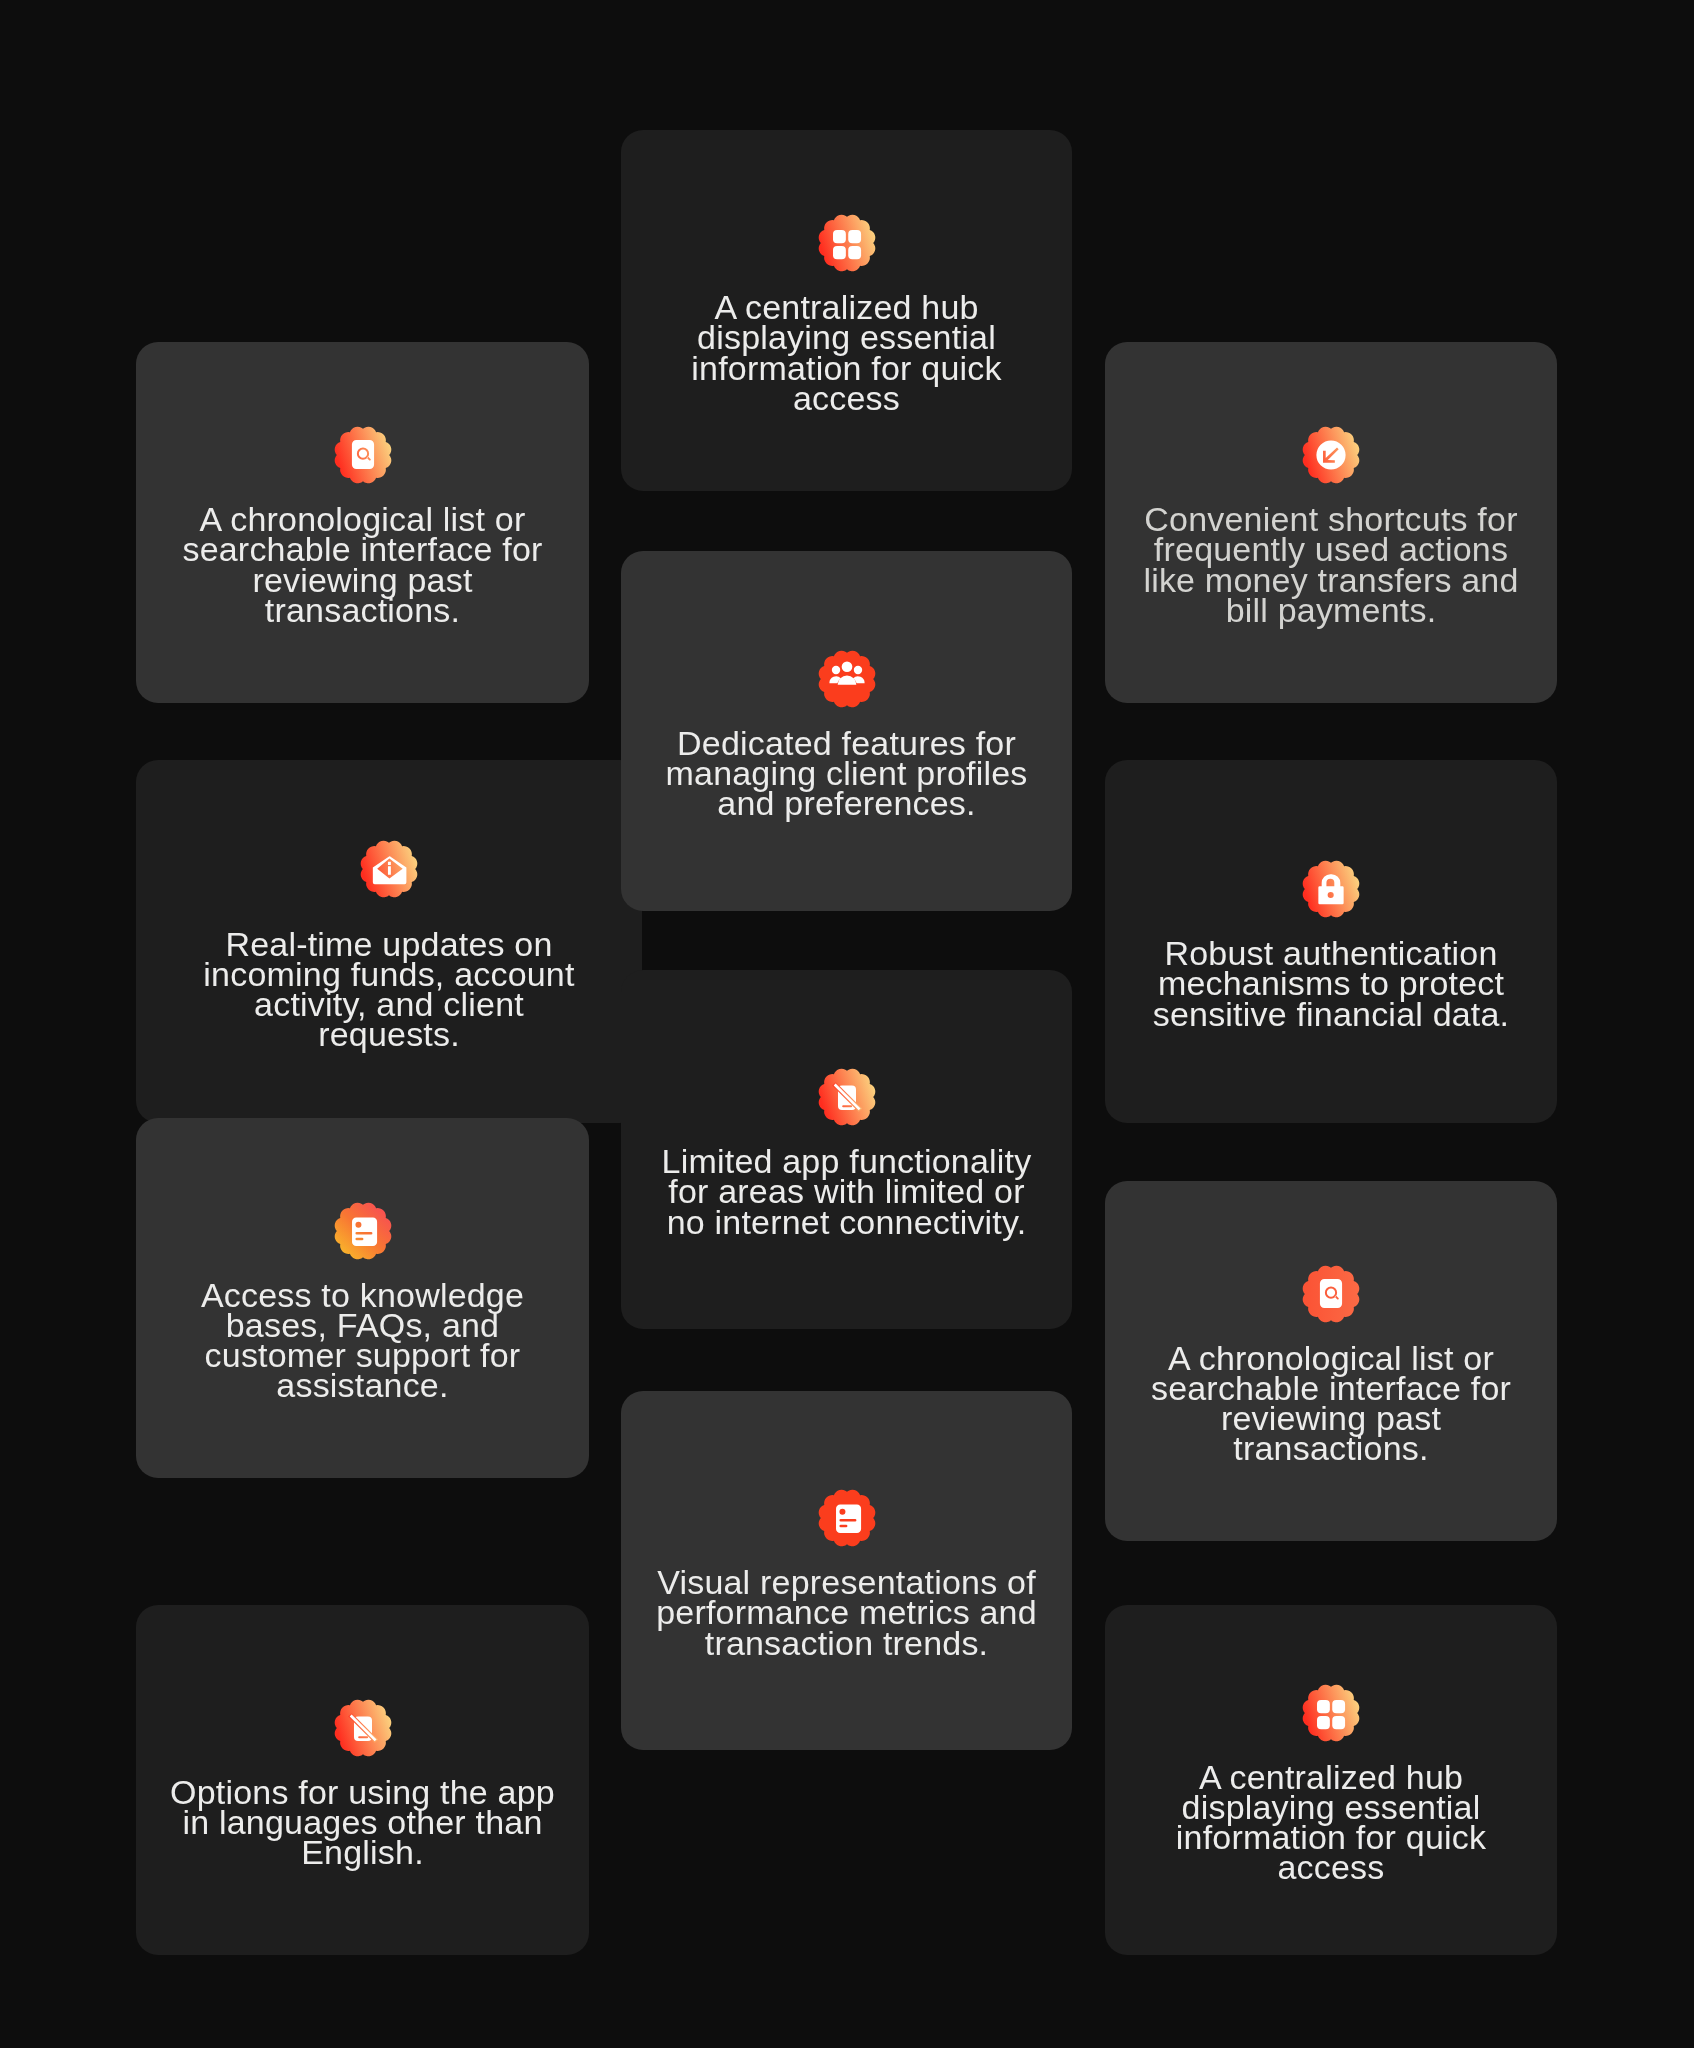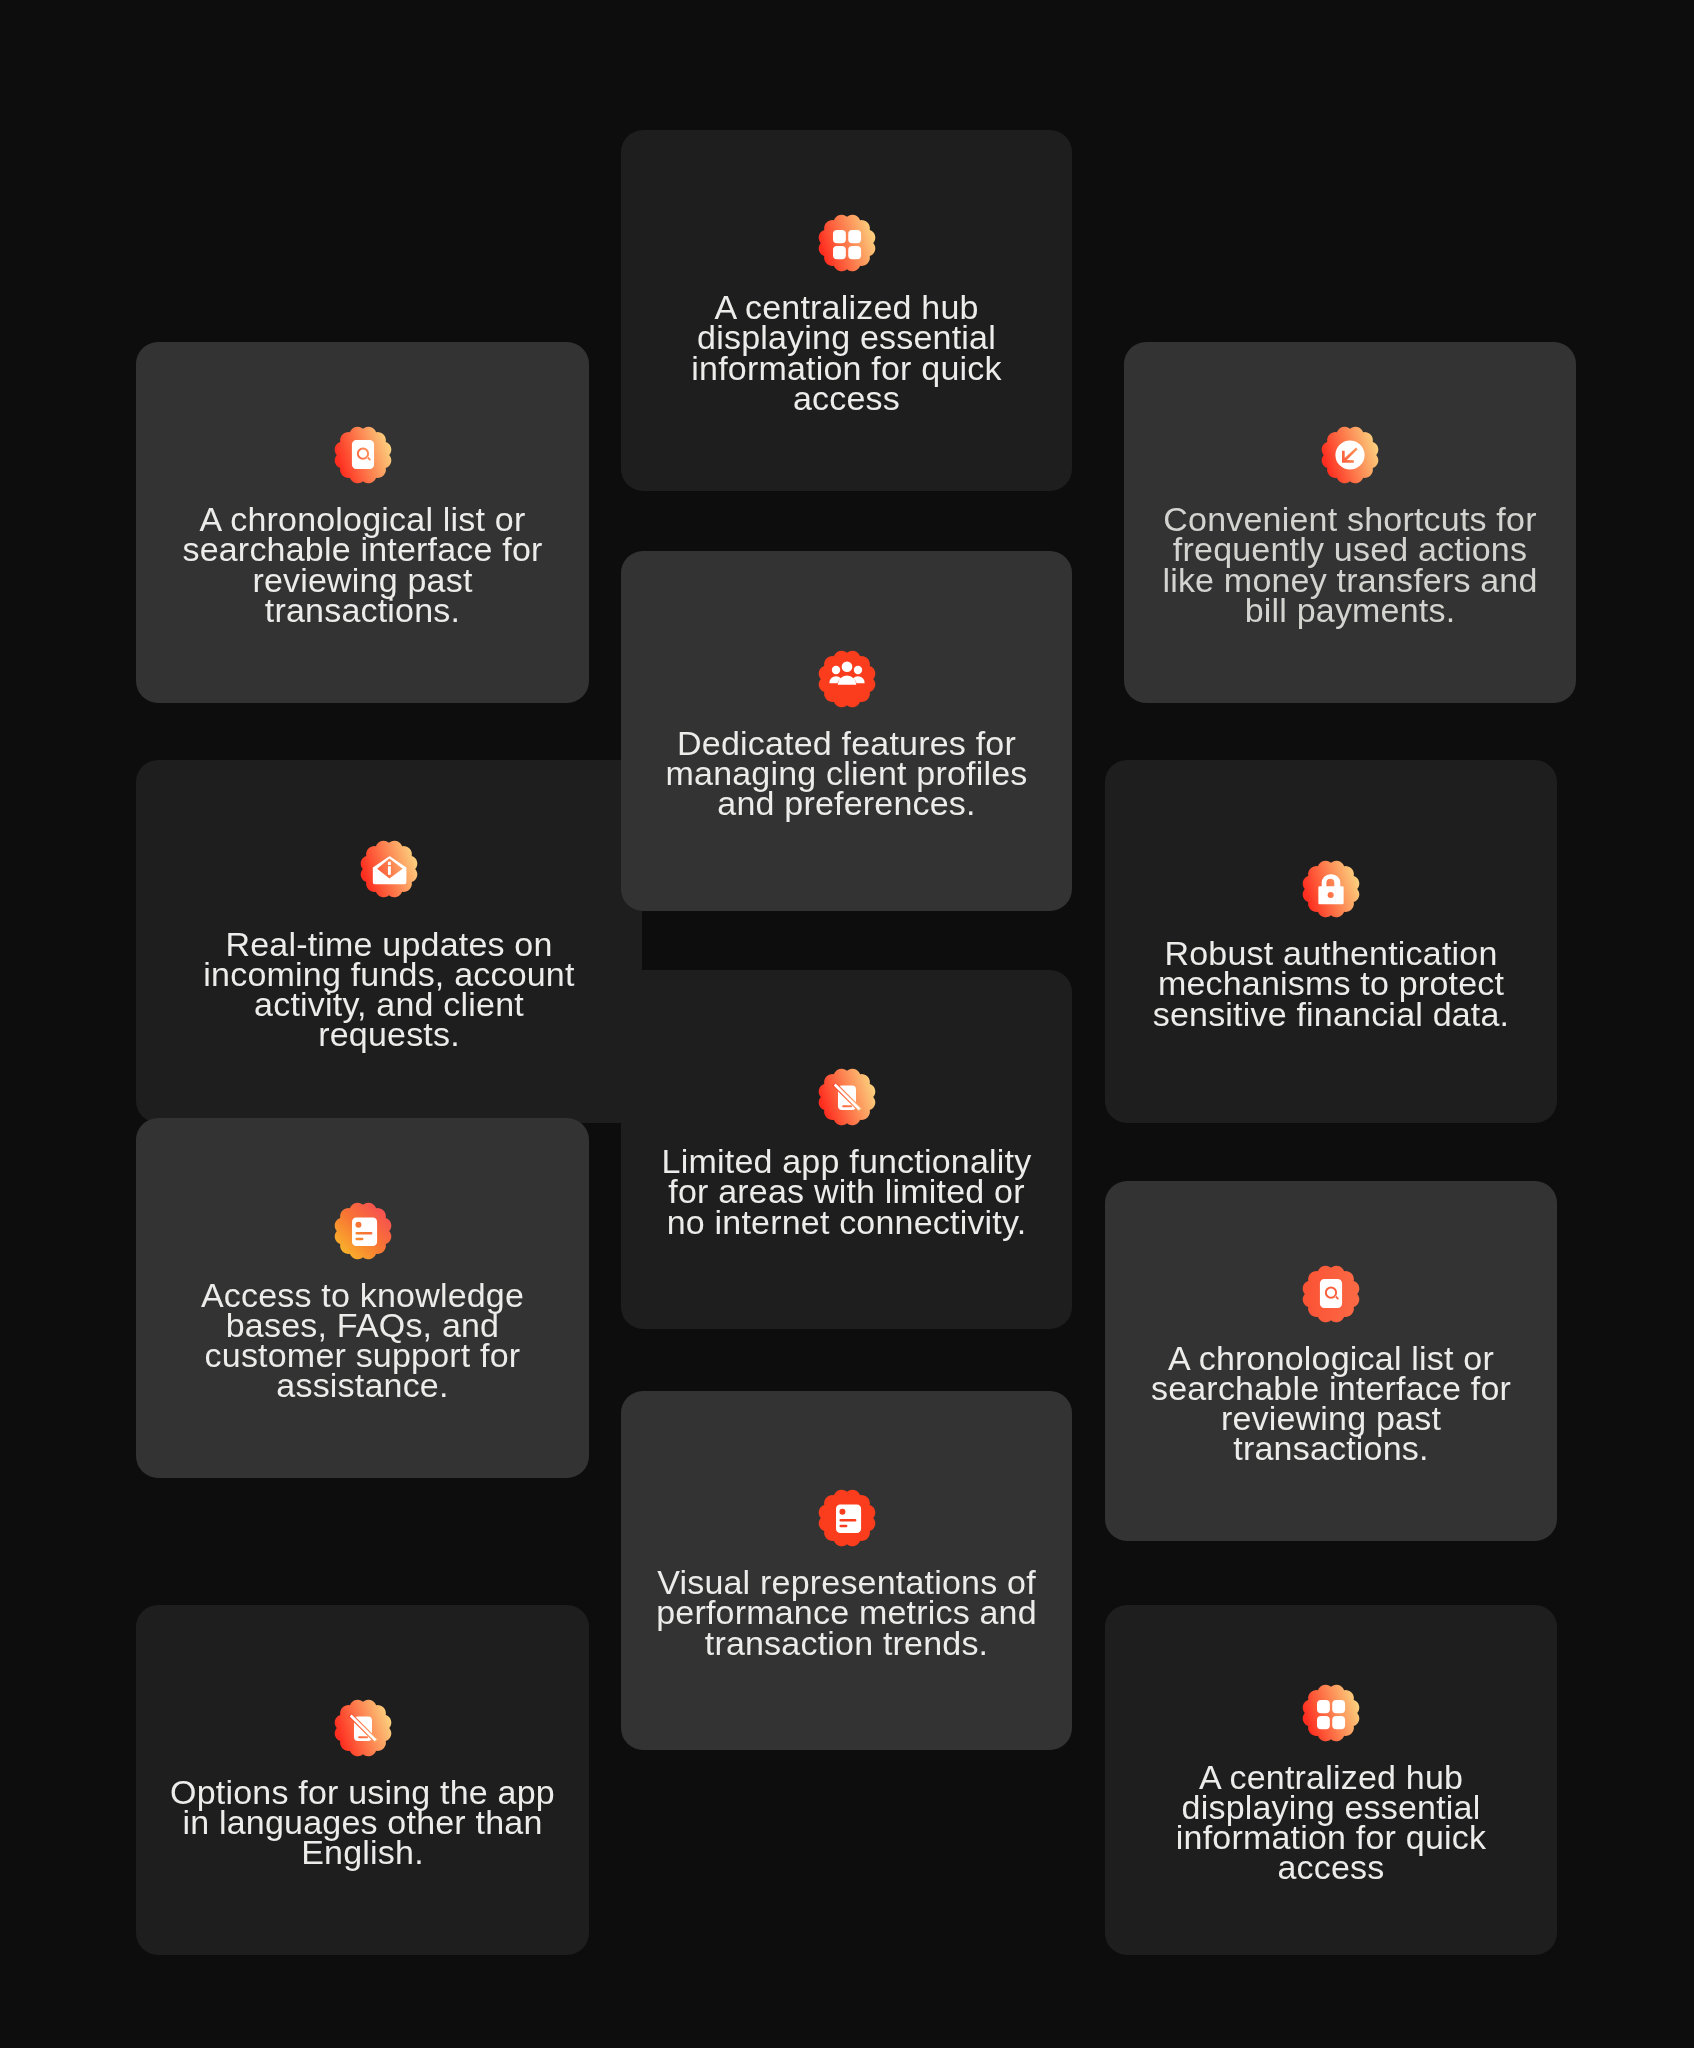--- a/index.html
+++ b/index.html
@@ -111,21 +111,21 @@
       </svg>
       <p class="card-text" style="width:388px">Dedicated features for managing client profiles and preferences.</p>
     </div>
     <div class="card light" style="left: 621px; top: 1391px; width: 451px; height: 359px;">
       <svg class="badge" viewBox="0 0 56 56">
         <path d="M40.65,6.09A7.80,7.80 0 0 1 49.91,15.35A7.80,7.80 0 0 1 53.30,28.00A7.80,7.80 0 0 1 49.91,40.65A7.80,7.80 0 0 1 40.65,49.91A7.80,7.80 0 0 1 28.00,53.30A7.80,7.80 0 0 1 15.35,49.91A7.80,7.80 0 0 1 6.09,40.65A7.80,7.80 0 0 1 2.70,28.00A7.80,7.80 0 0 1 6.09,15.35A7.80,7.80 0 0 1 15.35,6.09A7.80,7.80 0 0 1 28.00,2.70A7.80,7.80 0 0 1 40.65,6.09Z" fill="url(#gradS)"></path>
         <path fill="#fff" fill-rule="evenodd" d="M21.4,15.0h16.2a4.0,4.0 0 0 1 4.0,4.0v19.5a4.0,4.0 0 0 1 -4.0,4.0h-16.2a4.0,4.0 0 0 1 -4.0,-4.0v-19.5a4.0,4.0 0 0 1 4.0,-4.0ZM23.6,19.0a2.9,2.9 0 1 0 0,5.8a2.9,2.9 0 0 0 0,-5.8ZM21.95,28.9h13.9a1.25,1.25 0 0 1 0,2.5h-13.9a1.25,1.25 0 0 1 0,-2.5ZM21.95,34.5h5.2a1.25,1.25 0 0 1 0,2.5h-5.2a1.25,1.25 0 0 1 0,-2.5Z"></path>
       </svg>
       <p class="card-text" style="width:388px">Visual representations of performance metrics and transaction trends.</p>
     </div>
-    <div class="card light dim" style="left: 1105px; top: 342px; width: 452px; height: 361px; margin-left: 19px;">
+    <div class="card light dim" style="left: 1105px; top: 342px; width: 452px; height: 361px;">
       <svg class="badge" viewBox="0 0 56 56">
         <path d="M40.65,6.09A7.80,7.80 0 0 1 49.91,15.35A7.80,7.80 0 0 1 53.30,28.00A7.80,7.80 0 0 1 49.91,40.65A7.80,7.80 0 0 1 40.65,49.91A7.80,7.80 0 0 1 28.00,53.30A7.80,7.80 0 0 1 15.35,49.91A7.80,7.80 0 0 1 6.09,40.65A7.80,7.80 0 0 1 2.70,28.00A7.80,7.80 0 0 1 6.09,15.35A7.80,7.80 0 0 1 15.35,6.09A7.80,7.80 0 0 1 28.00,2.70A7.80,7.80 0 0 1 40.65,6.09Z" fill="url(#gradA)"></path>
         <path fill="#fff" fill-rule="evenodd" d="M28,13.9a14.1,14.1 0 1 0 0,28.2a14.1,14.1 0 0 0 0,-28.2ZM33.8,20.8 35.4,22.4 24.95,32.9 31.7,33.15 31.7,35.4 20.3,35.4 20.3,23.8 22.9,23.8 22.9,31.0Z"></path>
       </svg>
       <p class="card-text" style="width:388px">Convenient shortcuts for frequently used actions like money transfers and bill payments.</p>
     </div>
     <div class="card dark" style="left: 1105px; top: 760px; width: 452px; height: 363px;">
       <svg class="badge" viewBox="0 0 56 56">
         <path d="M40.65,6.09A7.80,7.80 0 0 1 49.91,15.35A7.80,7.80 0 0 1 53.30,28.00A7.80,7.80 0 0 1 49.91,40.65A7.80,7.80 0 0 1 40.65,49.91A7.80,7.80 0 0 1 28.00,53.30A7.80,7.80 0 0 1 15.35,49.91A7.80,7.80 0 0 1 6.09,40.65A7.80,7.80 0 0 1 2.70,28.00A7.80,7.80 0 0 1 6.09,15.35A7.80,7.80 0 0 1 15.35,6.09A7.80,7.80 0 0 1 28.00,2.70A7.80,7.80 0 0 1 40.65,6.09Z" fill="url(#gradA)"></path>
         <path fill="#fff" fill-rule="evenodd" d="M27.4,13.8a8.4,8.4 0 0 0 -8.4,8.4v3.1h-2.0a1.2,1.2 0 0 0 -1.2,1.2v15.0a1.2,1.2 0 0 0 1.2,1.2h22.0a1.2,1.2 0 0 0 1.2,-1.2v-15.0a1.2,1.2 0 0 0 -1.2,-1.2h-2.0v-3.1a8.4,8.4 0 0 0 -8.4,-8.4ZM27.4,18.2a3.8,3.8 0 0 1 3.8,3.8v3.3h-7.6v-3.3a3.8,3.8 0 0 1 3.8,-3.8ZM27.7,30.85a2.96,2.96 0 1 0 0,5.92a2.96,2.96 0 0 0 0,-5.92Z"></path>

